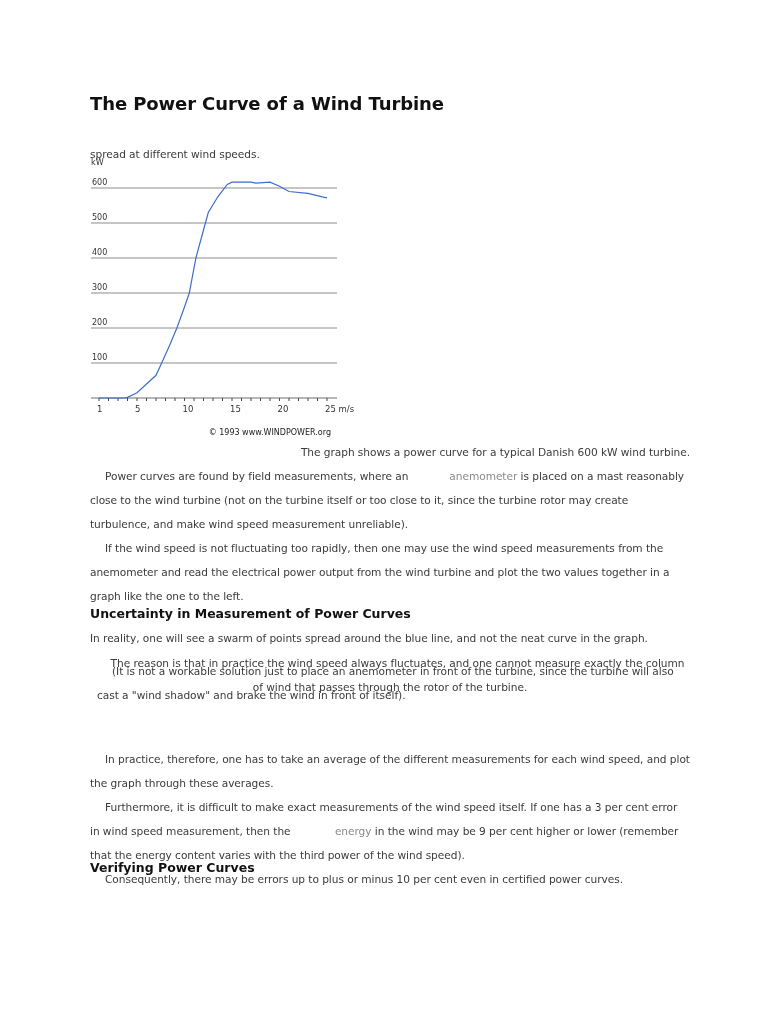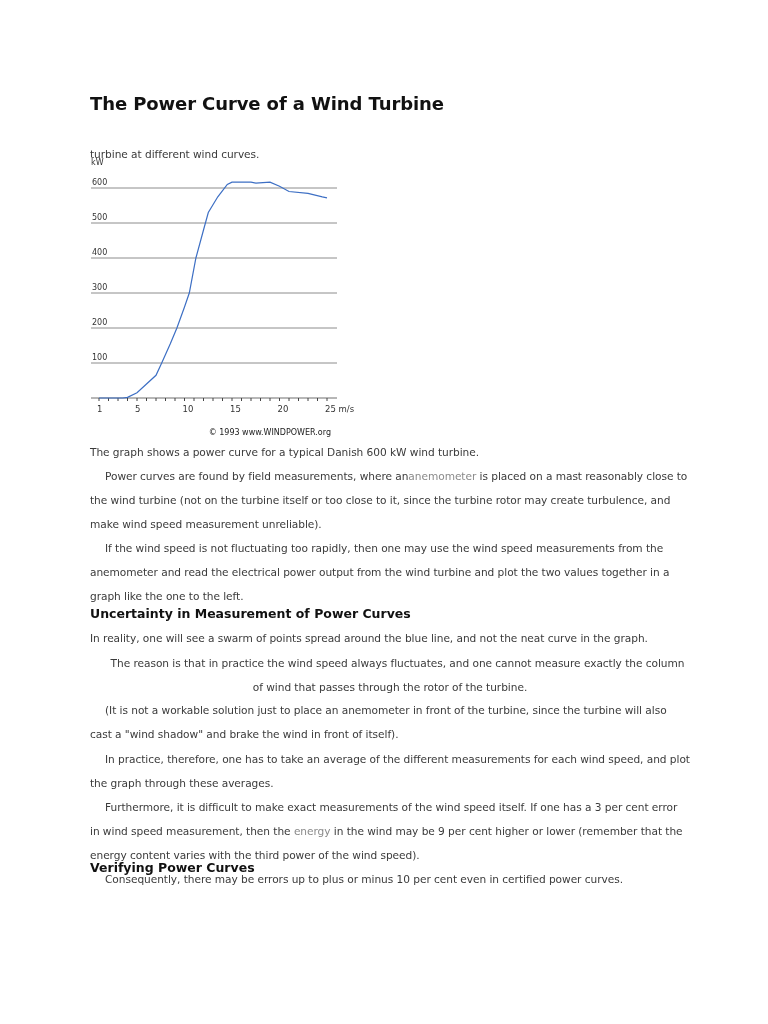--- a/index.html
+++ b/index.html
@@ -2,35 +2,35 @@
 <html><head>
 <meta charset="utf-8">
 <style>
   html, body { margin: 0; padding: 0; background: #ffffff; }
   body { width: 768px; height: 1024px; position: relative; overflow: hidden;
          font-family: "DejaVu Sans", sans-serif; color: #333333; }
   h1 { position: absolute; left: 90px; top: 93px; margin: 0; font-size: 18px; font-weight: bold; color: #111; letter-spacing: -0.1px; }
   h2 { position: absolute; left: 90px; margin: 0; font-size: 12.5px; font-weight: bold; color: #111; }
   .p { position: absolute; left: 90px; width: 600px; font-size: 10.6px; line-height: 24px; margin: 0; color: #3a3a3a; letter-spacing: -0.05px; }
   .indent { text-indent: 15px; }
-  .link { color: #8a8a8a; }
+  .link { color: #8a8a8a; padding-left: 41px; }
   .chart { position: absolute; left: 88px; top: 152px; width: 270px; height: 290px; }
   .chart svg { display: block; }
   .ytick { font-family: "DejaVu Sans", sans-serif; font-size: 8px; fill: #333; }
   .xtick { font-family: "DejaVu Sans", sans-serif; font-size: 8.5px; fill: #333; }
   .credit { font-family: "DejaVu Sans", sans-serif; font-size: 8px; fill: #222; }
 </style>
 </head>
 <body>
 
 <h1>The Power Curve of a Wind Turbine</h1>
 
 <p class="p" style="top:118px;">
   <br>
-  <span>turbine at different wind curves.</span>
+  <span>spread at different wind speeds.</span>
 </p>
 
 <div class="chart">
   <svg id="chart-svg" width="270" height="290">
     <text id="ylabel" class="ytick" x="3" y="13">kW</text>
     <g id="grid">
         <line x1="3" x2="249" y1="211" y2="211" stroke="#8c8c8c" stroke-width="1"></line>
         <line x1="3" x2="249" y1="176" y2="176" stroke="#8c8c8c" stroke-width="1"></line>
         <line x1="3" x2="249" y1="141" y2="141" stroke="#8c8c8c" stroke-width="1"></line>
         <line x1="3" x2="249" y1="106" y2="106" stroke="#8c8c8c" stroke-width="1"></line>
@@ -79,28 +79,28 @@
         <text x="94.5" y="260" class="xtick">10</text>
         <text x="142" y="260" class="xtick">15</text>
         <text x="189.5" y="260" class="xtick">20</text>
         <text x="237" y="260" class="xtick">25 m/s</text>
       </g>
     <path id="curve" fill="none" stroke-width="1.2" d="M11.0 246.0 L34.8 246.0 L39.5 245.3 L49.0 240.8 L58.5 232.0 L68.0 223.3 L73.7 211.0 L82.3 191.8 L88.9 176.0 L96.5 155.0 L101.3 141.0 L107.9 106.0 L115.5 78.0 L120.3 60.5 L129.8 44.8 L139.3 32.5 L144.0 30.1 L163.0 30.1 L167.8 31.1 L182.0 30.1 L191.5 34.3 L201.0 39.5 L220.0 41.3 L234.3 44.8 L239.0 45.8" stroke="#3d6fc4"></path>
     <text id="credit" class="credit" x="243" y="283" text-anchor="end">© 1993 www.WINDPOWER.org</text>
   </svg>
 </div>
 
-<p class="p" style="top:440px;">The graph shows a power curve for a typical Danish 600 kW wind turbine.</p>
+<p class="p" style="top:440px;text-align:right;">The graph shows a power curve for a typical Danish 600 kW wind turbine.</p>
 
 <p class="p indent" style="top:464px;"><span>Power curves are found by field measurements, where an</span><a class="link">anemometer</a><span> is placed on a mast reasonably close to the wind turbine (not on the turbine itself or too close to it, since the turbine rotor may create turbulence, and make wind speed measurement unreliable).</span></p>
 
 <p class="p indent" style="top:536px;">If the wind speed is not fluctuating too rapidly, then one may use the wind speed measurements from the anemometer and read the electrical power output from the wind turbine and plot the two values together in a graph like the one to the left.</p>
 
 <h2 style="top:606px;">Uncertainty in Measurement of Power Curves</h2>
 
 <p class="p" style="top:626px;">In reality, one will see a swarm of points spread around the blue line, and not the neat curve in the graph.</p>
 <p class="p indent" style="top:651px;text-align:center;">The reason is that in practice the wind speed always fluctuates, and one cannot measure exactly the column of wind that passes through the rotor of the turbine.</p>
-<p class="p indent" style="top:698px;">(It is not a workable solution just to place an anemometer in front of the turbine, since the turbine will also cast a "wind shadow" and brake the wind in front of itself).</p>
+<p class="p indent" style="top:659px;margin-left:7px;">(It is not a workable solution just to place an anemometer in front of the turbine, since the turbine will also cast a "wind shadow" and brake the wind in front of itself).</p>
 <p class="p indent" style="top:747px;">In practice, therefore, one has to take an average of the different measurements for each wind speed, and plot the graph through these averages.</p>
 <p class="p indent" style="top:795px;"><span>Furthermore, it is difficult to make exact measurements of the wind speed itself. If one has a 3 per cent error in wind speed measurement, then the </span><a class="link">energy</a><span> in the wind may be 9 per cent higher or lower (remember that the energy content varies with the third power of the wind speed).</span></p>
 <p class="p indent" style="top:867px;">Consequently, there may be errors up to plus or minus 10 per cent even in certified power curves.</p>
 
 <h2 style="top:860px;">Verifying Power Curves</h2>
 
 </body></html>

